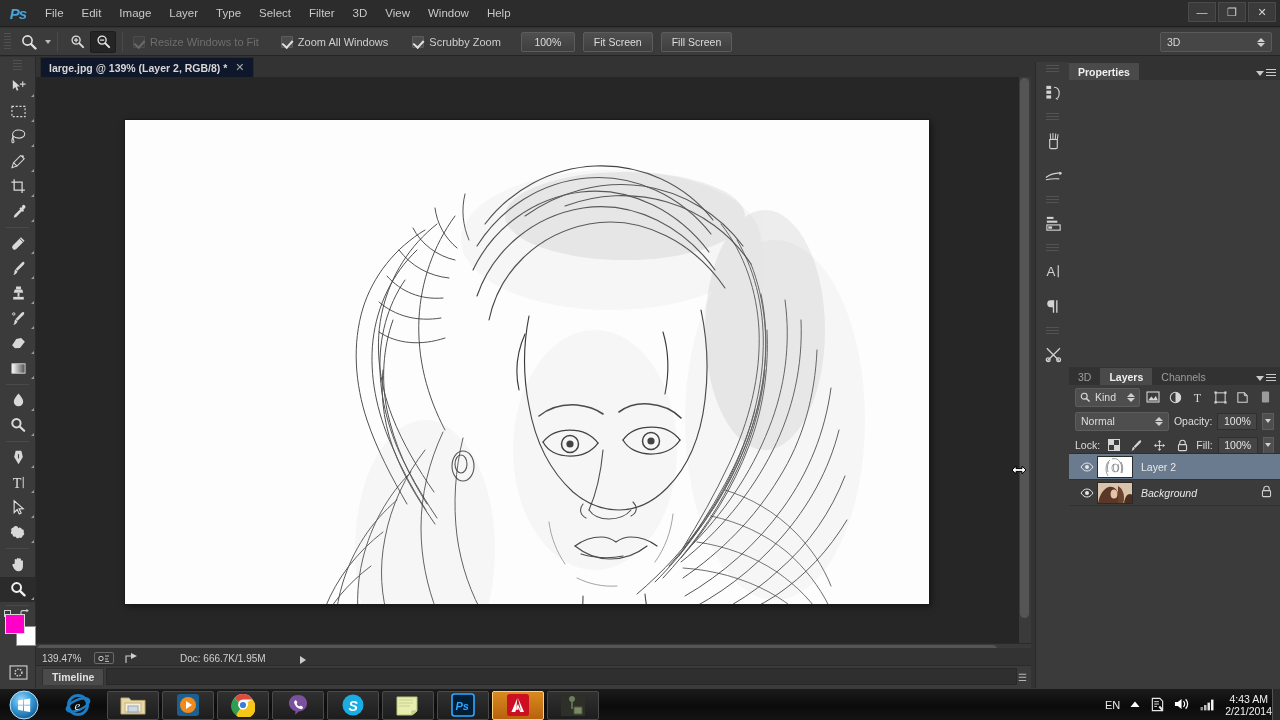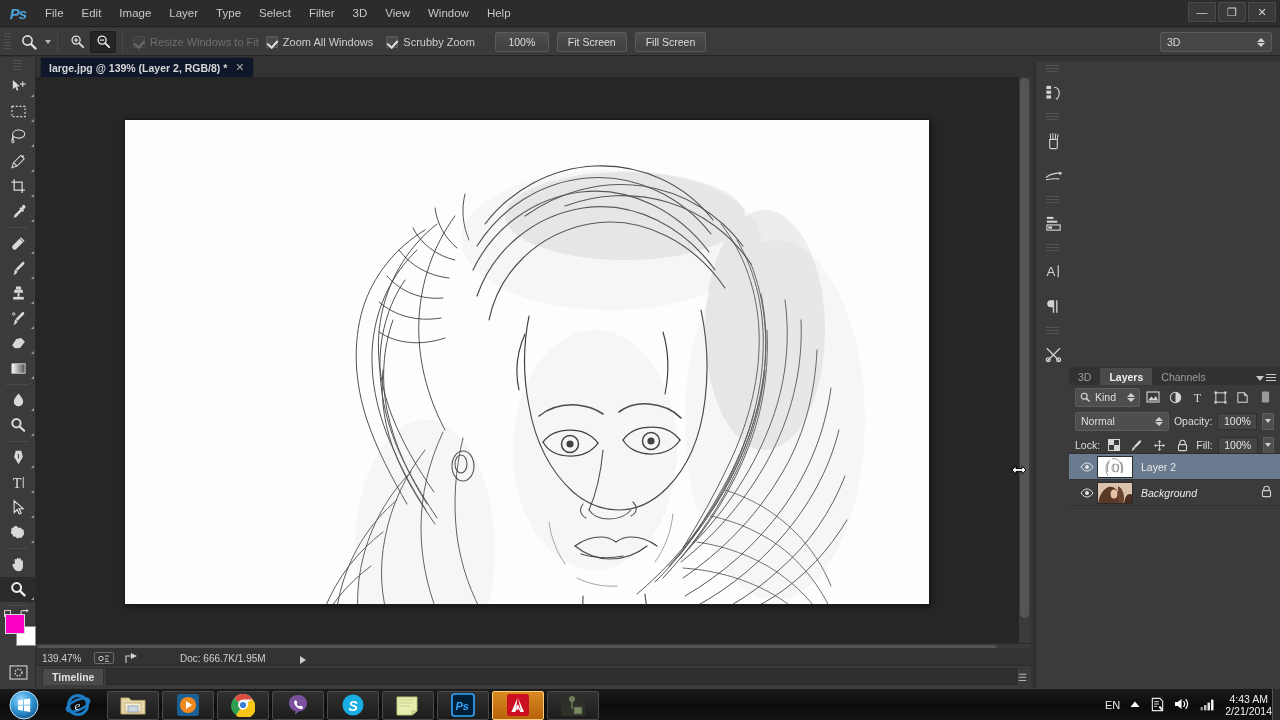--- a/index.html
+++ b/index.html
@@ -227,25 +227,25 @@
           <line x1="4.3" y1="6.5" x2="8.7" y2="6.5" stroke="#e8e8e8" stroke-width="1.3"></line>
           <line x1="10" y1="10" x2="14" y2="14" stroke="#e8e8e8" stroke-width="2.1" stroke-linecap="round"></line>
         </svg>
     </div>
     <div class="ob-sep"></div>
 
     <div class="cb-row dim" style="margin-left:4px">
       <span class="cbox on"></span>
       <span class="cb-lbl">Resize Windows to Fit</span>
     </div>
-    <div class="cb-row" style="margin-left:3px">
+    <div class="cb-row" style="margin-left:18px">
       <span class="cbox on"></span>
       <span class="cb-lbl">Zoom All Windows</span>
     </div>
-    <div class="cb-row" style="margin-left:9px">
+    <div class="cb-row" style="margin-left:20px">
       <span class="cbox on"></span>
       <span class="cb-lbl">Scrubby Zoom</span>
     </div>
 
     <div style="width:16px"></div>
     <div class="ob-btn sm">100%</div>
     <div class="ob-btn">Fit Screen</div>
     <div class="ob-btn">Fill Screen</div>
 
     <div class="ws-select">
@@ -654,20 +654,27 @@
       <svg width="19" height="19" viewBox="0 0 20 20">
           <path d="M3 3.4 16 16.6M16.8 3.4 3.6 16.6" stroke="#d2d2d2" stroke-width="1.3"></path>
           <circle cx="4.4" cy="15.6" r="2" fill="none" stroke="#d2d2d2" stroke-width="1.3"></circle>
           <circle cx="15.4" cy="15.6" r="2" fill="none" stroke="#d2d2d2" stroke-width="1.3"></circle>
         </svg>
     </div>
   </div>
 
   <div class="panel-col">
 
+    <div class="panel-tabs">
+      <div class="ptab active">Properties</div>
+      <div class="pmenu">
+          <span class="tri"></span>
+          <span class="lines"></span>
+        </div>
+    </div>
 
     <div class="layers-panel">
       <div class="panel-tabs">
         <div class="ptab">3D</div>
         <div class="ptab active">Layers</div>
         <div class="ptab">Channels</div>
         <div class="pmenu">
             <span class="tri"></span>
             <span class="lines"></span>
           </div>

